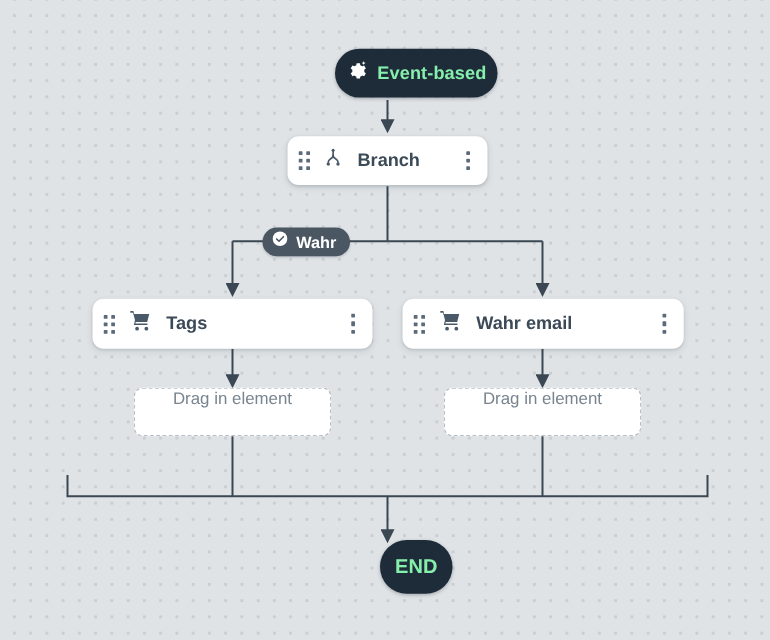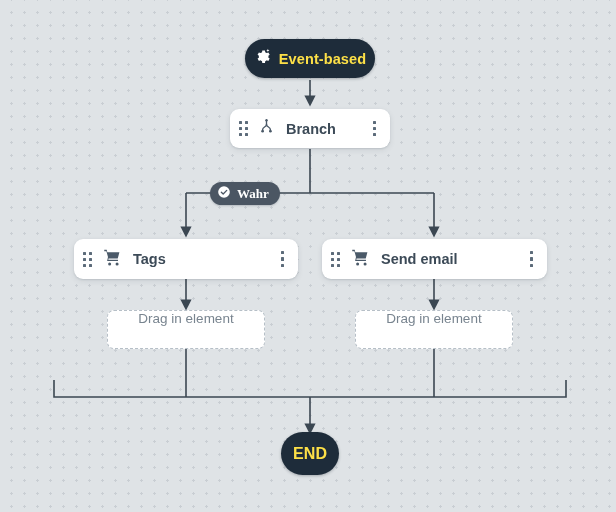--- a/index.html
+++ b/index.html
@@ -35,24 +35,25 @@
   }
 
   
   .pill-node {
     position: absolute;
     display: flex;
     align-items: center;
     justify-content: center;
     gap: 8px;
     background: #1e2c3a;
-    color: #fde047;
+    color: #86efac;
     border-radius: 22px;
     box-shadow: 0 1px 3px rgba(22,32,42,.30);
     box-sizing: border-box;
+    margin-left: 23px;
   }
   .pill-node .label {
     font-size: 14.5px;
     font-weight: 700;
     letter-spacing: .1px;
     white-space: nowrap;
   }
 
   .card-node {
     position: absolute;
@@ -98,21 +99,20 @@
     border-radius: 13px;
     height: 23px;
     padding: 0 11px 0 7px;
     box-sizing: border-box;
     box-shadow: 0 1px 2px rgba(30,44,58,.22);
   }
   .branch-chip .label {
     font-size: 13px;
     font-weight: 700;
     white-space: nowrap;
-    font-family: Liberation Serif, serif;
   }
 
   
   .icon { display: block; flex: 0 0 auto; }
 
   .drag-handle {
     display: grid;
     grid-template-columns: 3px 3px;
     grid-template-rows: 3px 3px 3px;
     gap: 3px;
@@ -261,21 +261,21 @@
         <i></i>
         <i></i>
     </span>
     <span class="icon" style="margin-left:11px;">
       <svg width="19" height="19" viewBox="0 0 24 24" fill="#4a5968">
         <path d="M1.6 2.3h3.1l.72 3.1h15.3l-2.1 7.9H7.0l-.3 1.5h12.2v1.7H5.2l1.1-5.1L4.3 4.0H1.6z"></path>
         <circle cx="8.4" cy="20.1" r="1.9"></circle>
         <circle cx="17.8" cy="20.1" r="1.9"></circle>
       </svg>
     </span>
-    <span class="label">Send email</span>
+    <span class="label">Wahr email</span>
     <span class="kebab">
       <i></i>
         <i></i>
         <i></i>
     </span>
   </div>
 
   <div class="placeholder-node" style="left:107px; top:310px; width:158px; height:39px;">
     <span class="label">Drag in element</span>
   </div>

